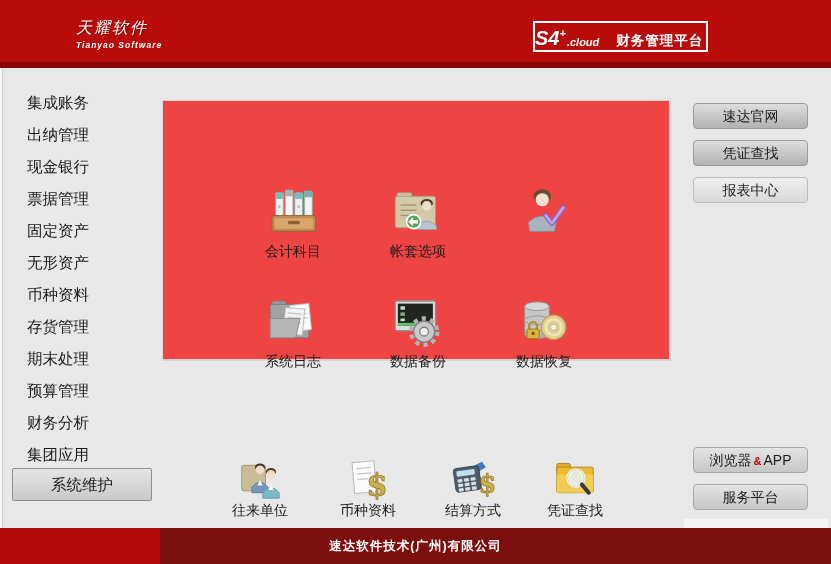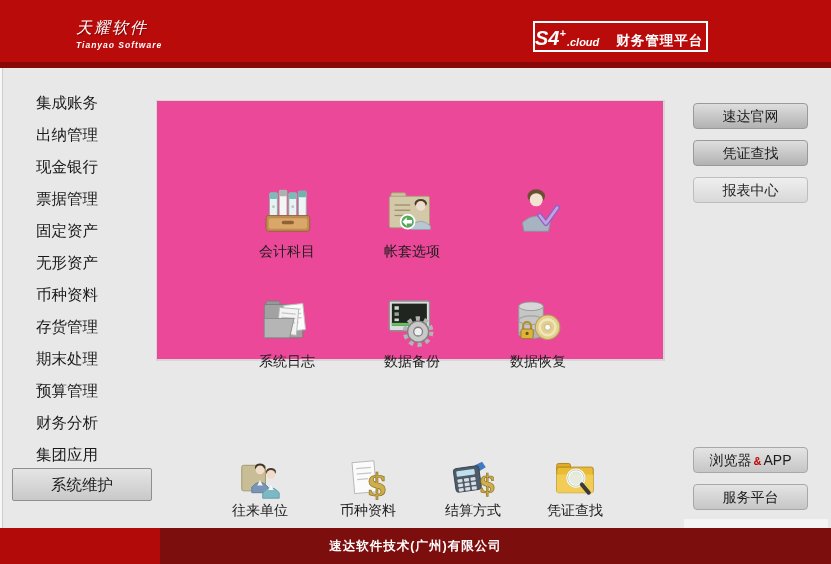--- a/index.html
+++ b/index.html
@@ -19,28 +19,28 @@
   .badge-product { font-size:20px; font-weight:bold; font-style:italic; }
   .badge-sup { font-size:11px; font-weight:bold; vertical-align:super; font-style:italic; }
   .badge-cloud { font-size:11px; font-weight:bold; font-style:italic; align-self:flex-end; margin:0 0 2px 1px; }
   .badge-platform { font-size:13.5px; font-weight:bold; margin-left:17px; letter-spacing:1px; }
 
   
   .left-edge { position:absolute; left:0; top:68px; width:3px; height:460px; background:#f7f7f7; border-right:1px solid #cfcfcf; }
 
   
   .sidebar { position:absolute; left:0; top:87px; width:162px; }
-  .nav-item { height:32px; line-height:32px; padding-left:36px; font-size:15.5px; color:#1a1a1a; cursor:pointer; white-space:nowrap; }
+  .nav-item { height:32px; line-height:32px; padding-left:27px; font-size:15.5px; color:#1a1a1a; cursor:pointer; white-space:nowrap; }
   .nav-selected { position:absolute; left:12px; top:468px; width:140px; height:33px; line-height:31px;
                   text-align:center; font-size:15.5px; color:#1a1a1a; cursor:pointer;
                   background:linear-gradient(#e5e5e5,#c9c9c9); border:1px solid #8f8f8f; border-radius:2px; }
 
   
-  .main-panel { position:absolute; left:156px; top:100px; width:509px; height:261px;
-                background:#ec4899; border:1px solid #d6d6d6; border-right-width:2px; border-bottom-width:2px; }
+  .main-panel { position:absolute; left:162px; top:100px; width:509px; height:261px;
+                background:#ef4444; border:1px solid #d6d6d6; border-right-width:2px; border-bottom-width:2px; }
   .tile { position:absolute; width:120px; text-align:center; cursor:pointer; }
   .tile svg { display:block; margin:0 auto; }
   .tile-label { font-size:14px; color:#1c1c1c; margin-top:4px; white-space:nowrap; }
   .t0 { left:70px;  top:84px; }
   .t1 { left:195px; top:84px; }
   .t2 { left:321px; top:84px; }
   .t3 { left:70px;  top:194px; }
   .t4 { left:195px; top:194px; }
   .t5 { left:321px; top:194px; }
 

